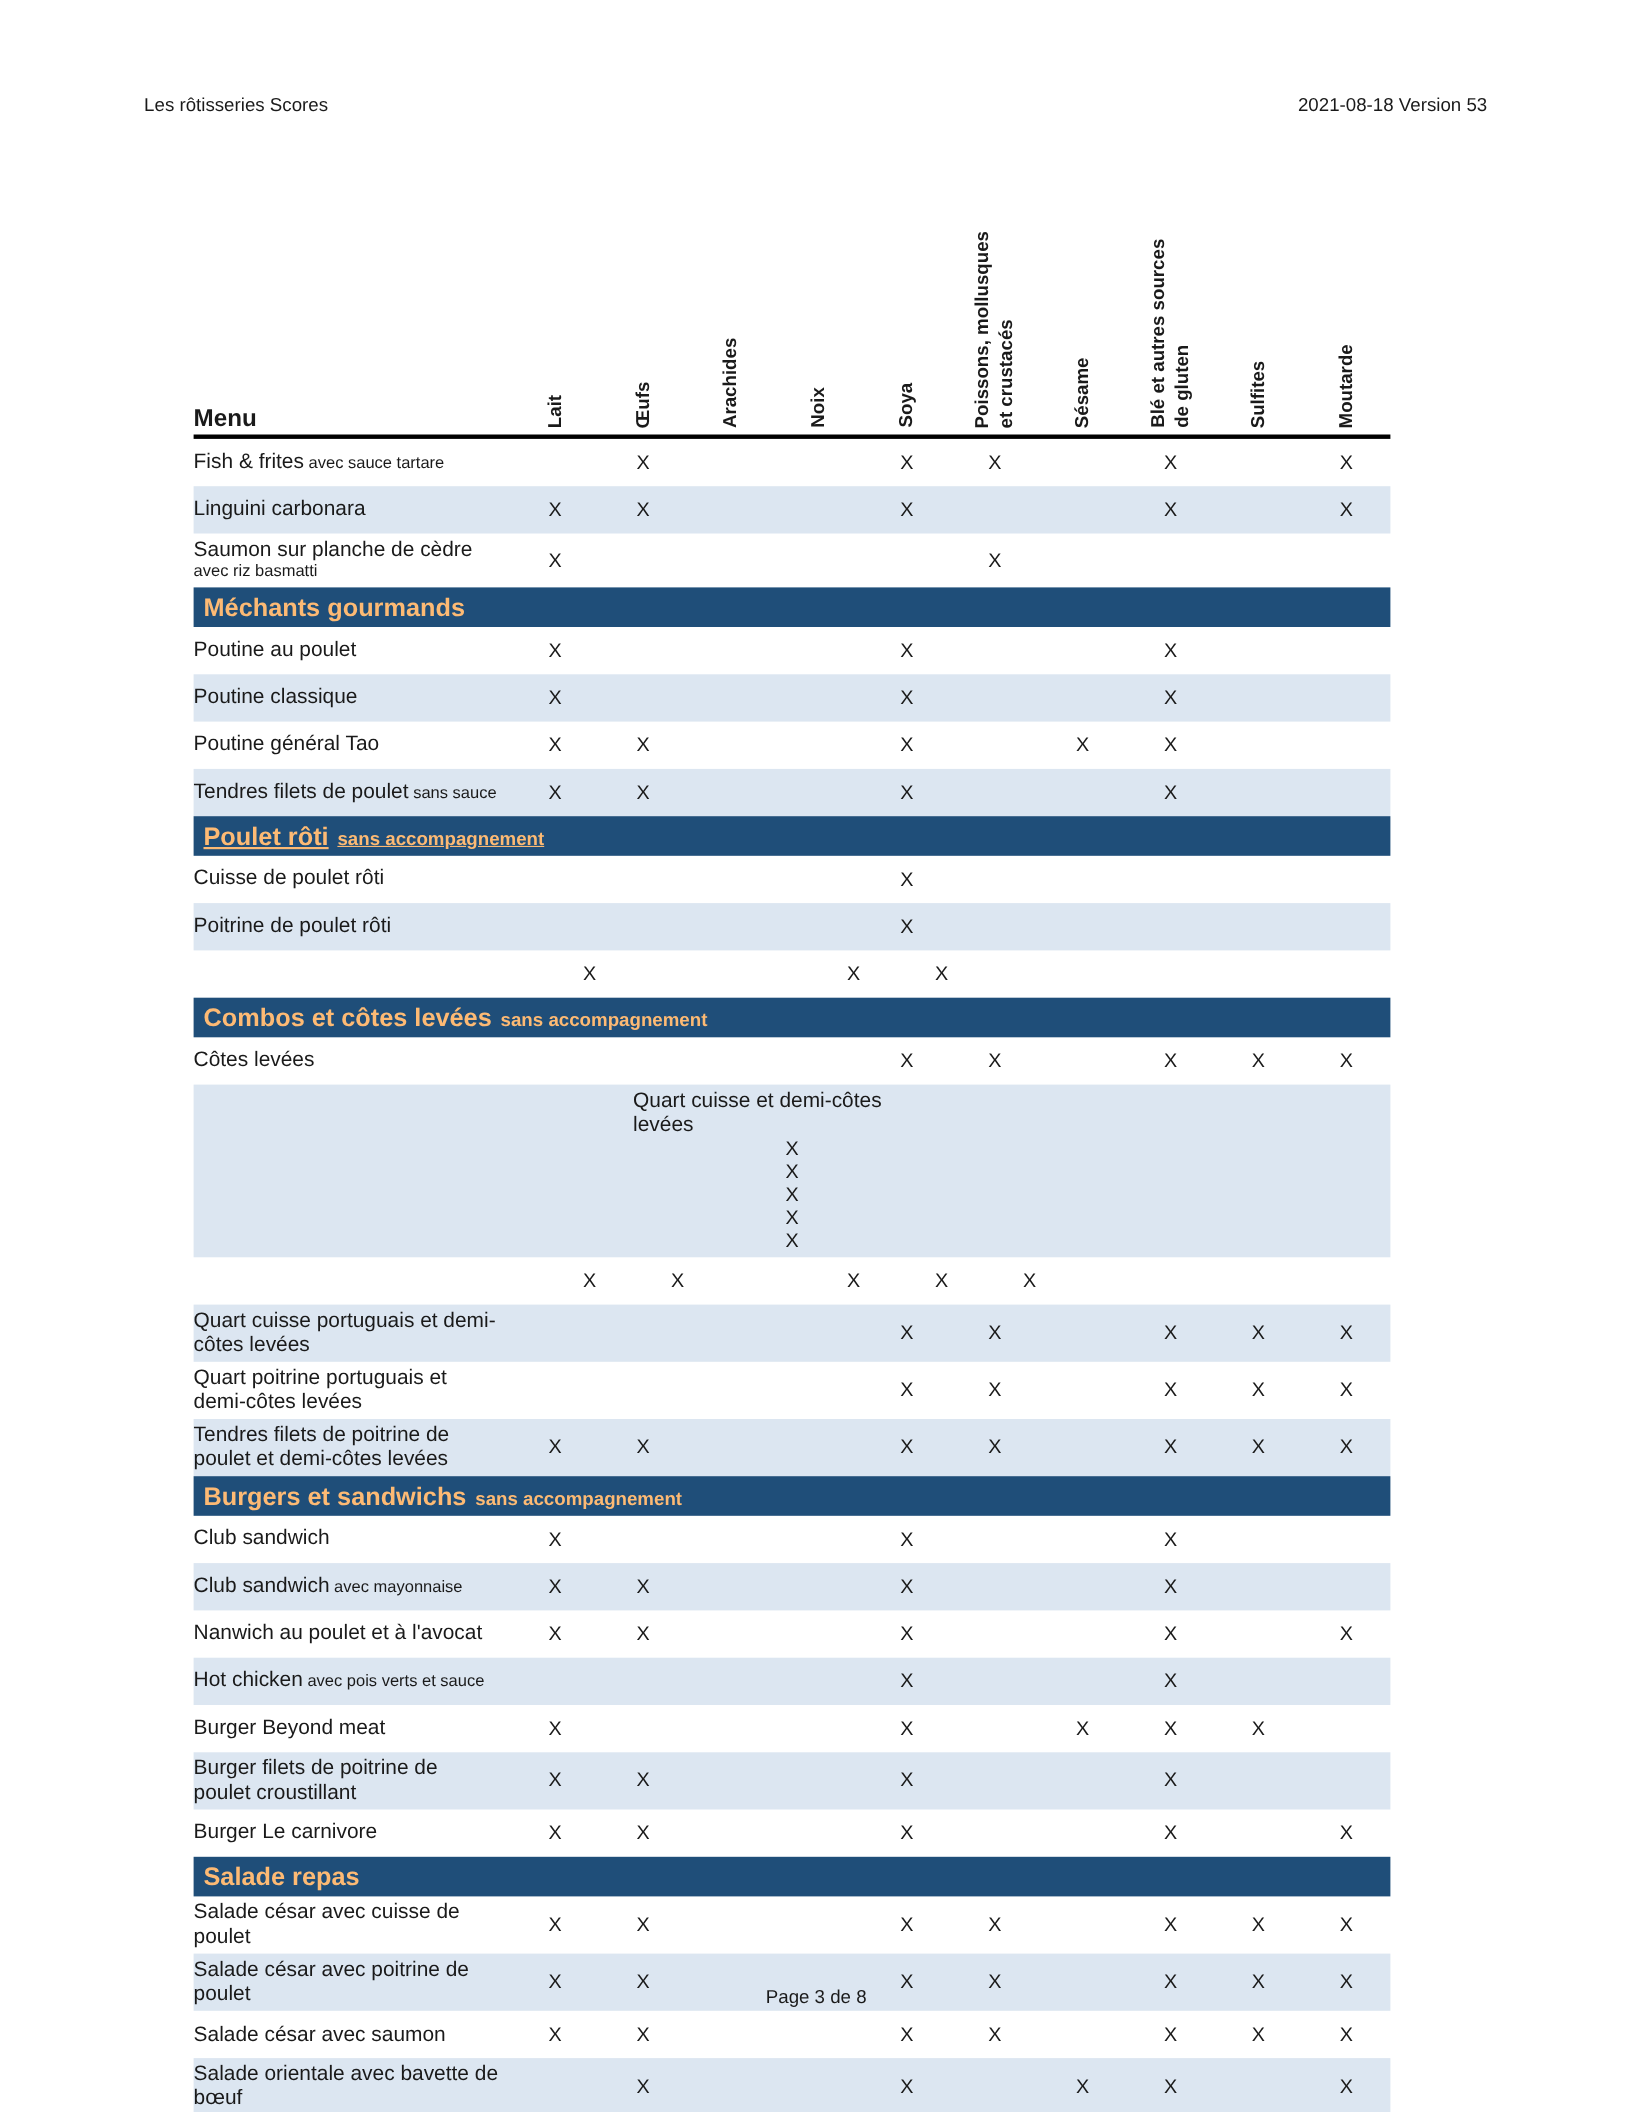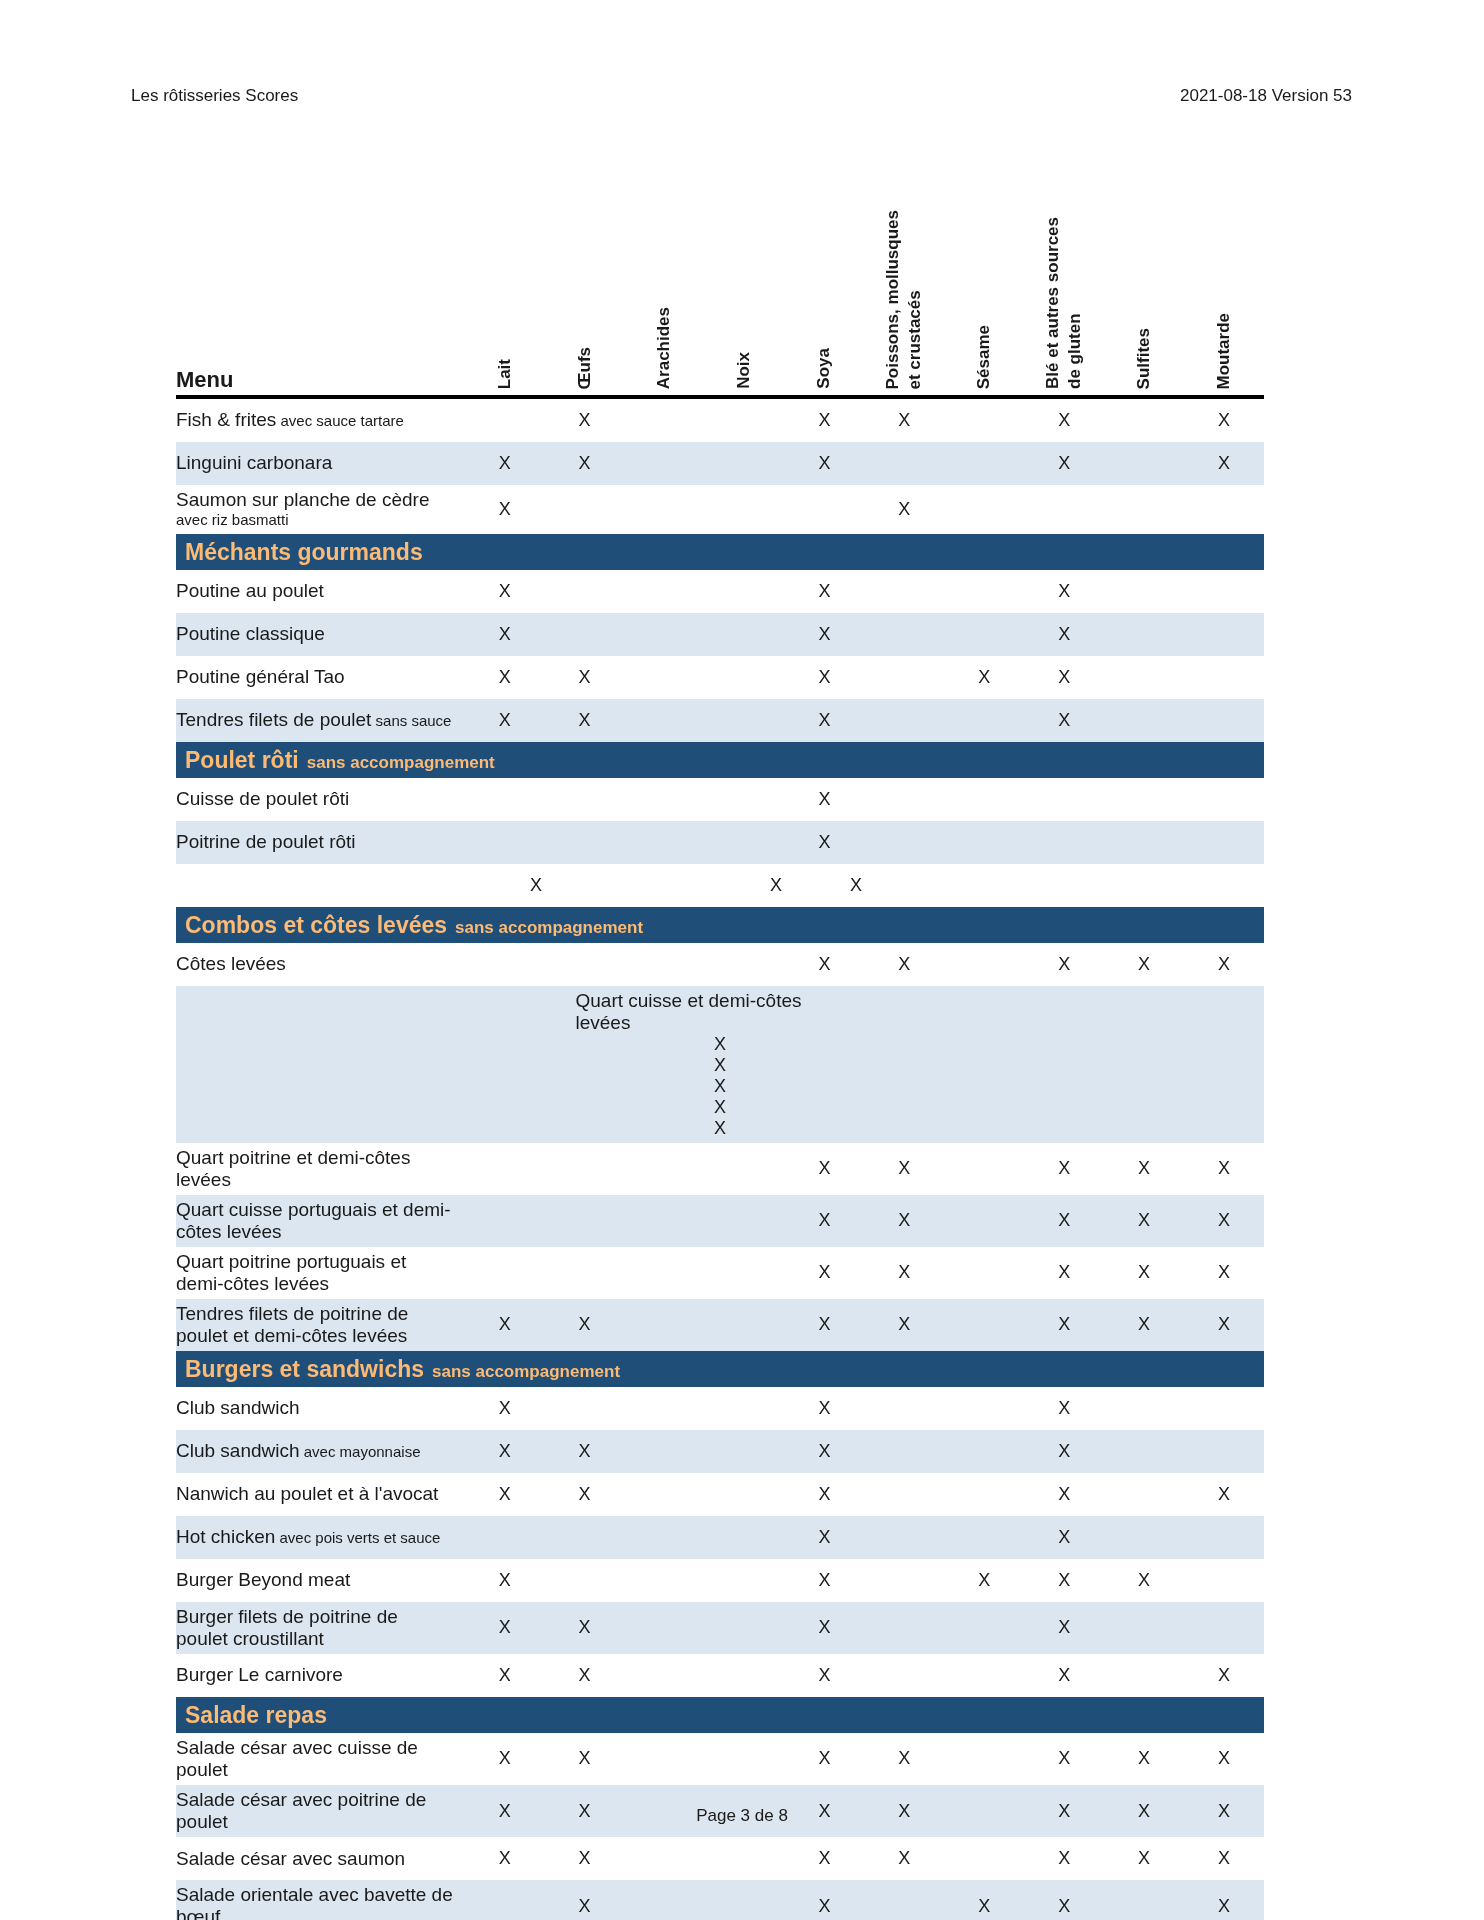--- a/index.html
+++ b/index.html
@@ -174,21 +174,21 @@
         <div class="mark">X</div>
         <div class="mark"></div>
         <div class="mark"></div>
         <div class="mark">X</div>
         <div class="mark"></div>
         <div class="mark"></div>
         <div class="mark">X</div>
         <div class="mark"></div>
         <div class="mark"></div>
       </div>
-      <div class="secbar" style="background: rgb(31, 78, 121);">
+      <div class="secbar" style="background: rgb(31, 78, 121); text-decoration: underline;">
         <span class="sectitle">Poulet rôti</span>
         <span class="secsub">sans accompagnement</span>
       </div>
       <div class="row">
         <div class="label"><span class="iname">Cuisse de poulet rôti</span></div>
         <div class="mark"></div>
         <div class="mark"></div>
         <div class="mark"></div>
         <div class="mark"></div>
         <div class="mark">X</div>
@@ -247,21 +247,20 @@
         <div class="mark"></div>
         <div class="mark"></div>
         <div class="mark">X</div>
         <div class="mark">X</div>
         <div class="mark"></div>
         <div class="mark">X</div>
         <div class="mark">X</div>
         <div class="mark">X</div>
       </div>
       <div class="row">
-        <div class="label"><span class="iname">Quart poitrine et demi-côtes levées</span></div>
         <div class="mark"></div>
         <div class="mark"></div>
         <div class="mark"></div>
         <div class="mark"></div>
         <div class="mark">X</div>
         <div class="mark">X</div>
         <div class="mark"></div>
         <div class="mark">X</div>
         <div class="mark">X</div>
         <div class="mark">X</div>

